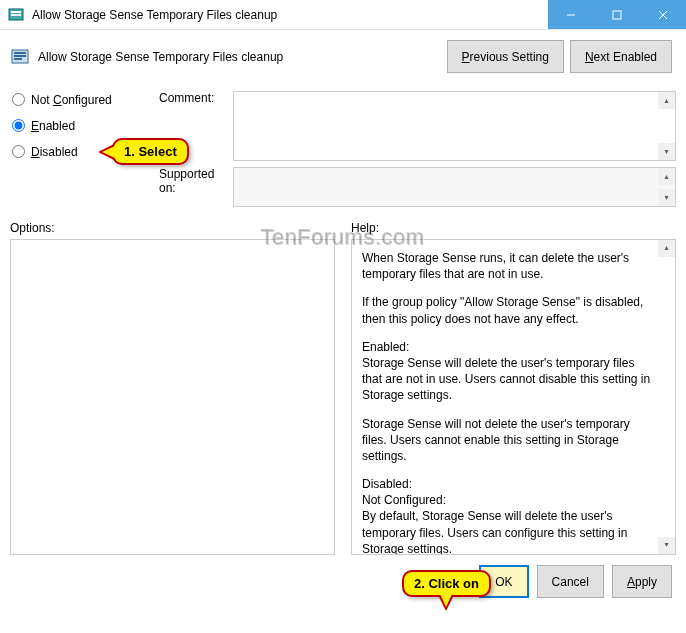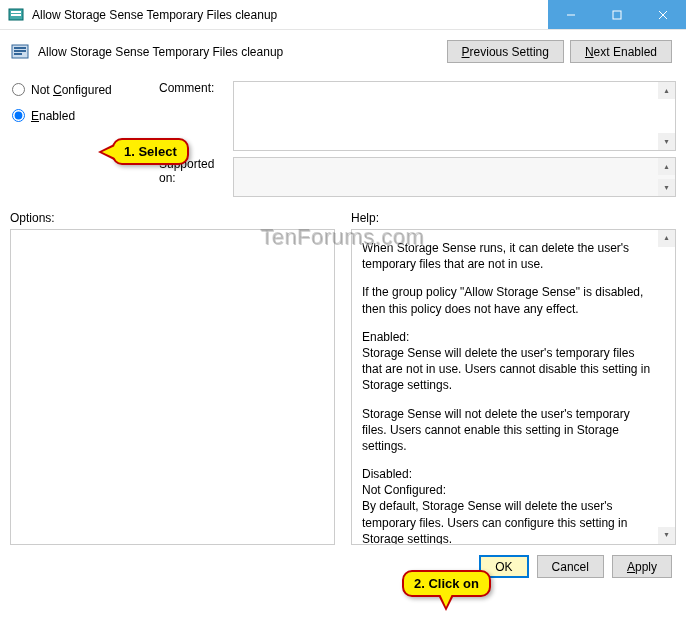--- a/index.html
+++ b/index.html
@@ -48,21 +48,21 @@
     margin-bottom: 18px;
   }
   .policy-icon {
     width: 20px; height: 20px; margin-right: 8px;
   }
   .policy-title { font-size: 12px; flex: 1; }
   .nav-btns { display: flex; gap: 6px; margin-right: 4px; }
   button.win {
     background: #e1e1e1;
     border: 1px solid #adadad;
-    height: 23px;
+    height: 33px;
     padding: 0 14px;
     font-family: inherit;
     font-size: 12px;
     cursor: pointer;
   }
   .top-grid {
     display: grid;
     grid-template-columns: 145px 70px 1fr;
     grid-template-rows: auto auto auto;
     gap: 6px 4px;
@@ -237,20 +237,24 @@
 
   <div class="top-grid">
     <div class="radios">
       <label class="radio-row">
         <input type="radio" name="state" style="">
         <span class="radio-label">Not <span>C</span>onfigured</span>
       </label>
       <label class="radio-row">
         <input type="radio" name="state" checked="" style="">
         <span class="radio-label"><span>E</span>nabled</span>
+      </label>
+      <label class="radio-row">
+        <input type="radio" name="state" style="">
+        <span class="radio-label"><span>D</span>isabled</span>
       </label>
     </div>
     <div class="comment-label">Comment:</div>
     <div class="comment-box">
       <span></span>
       <div class="scroll-arrows">
         <div class="scroll-arrow">▴</div>
         <div class="scroll-arrow">▾</div>
       </div>
     </div>

